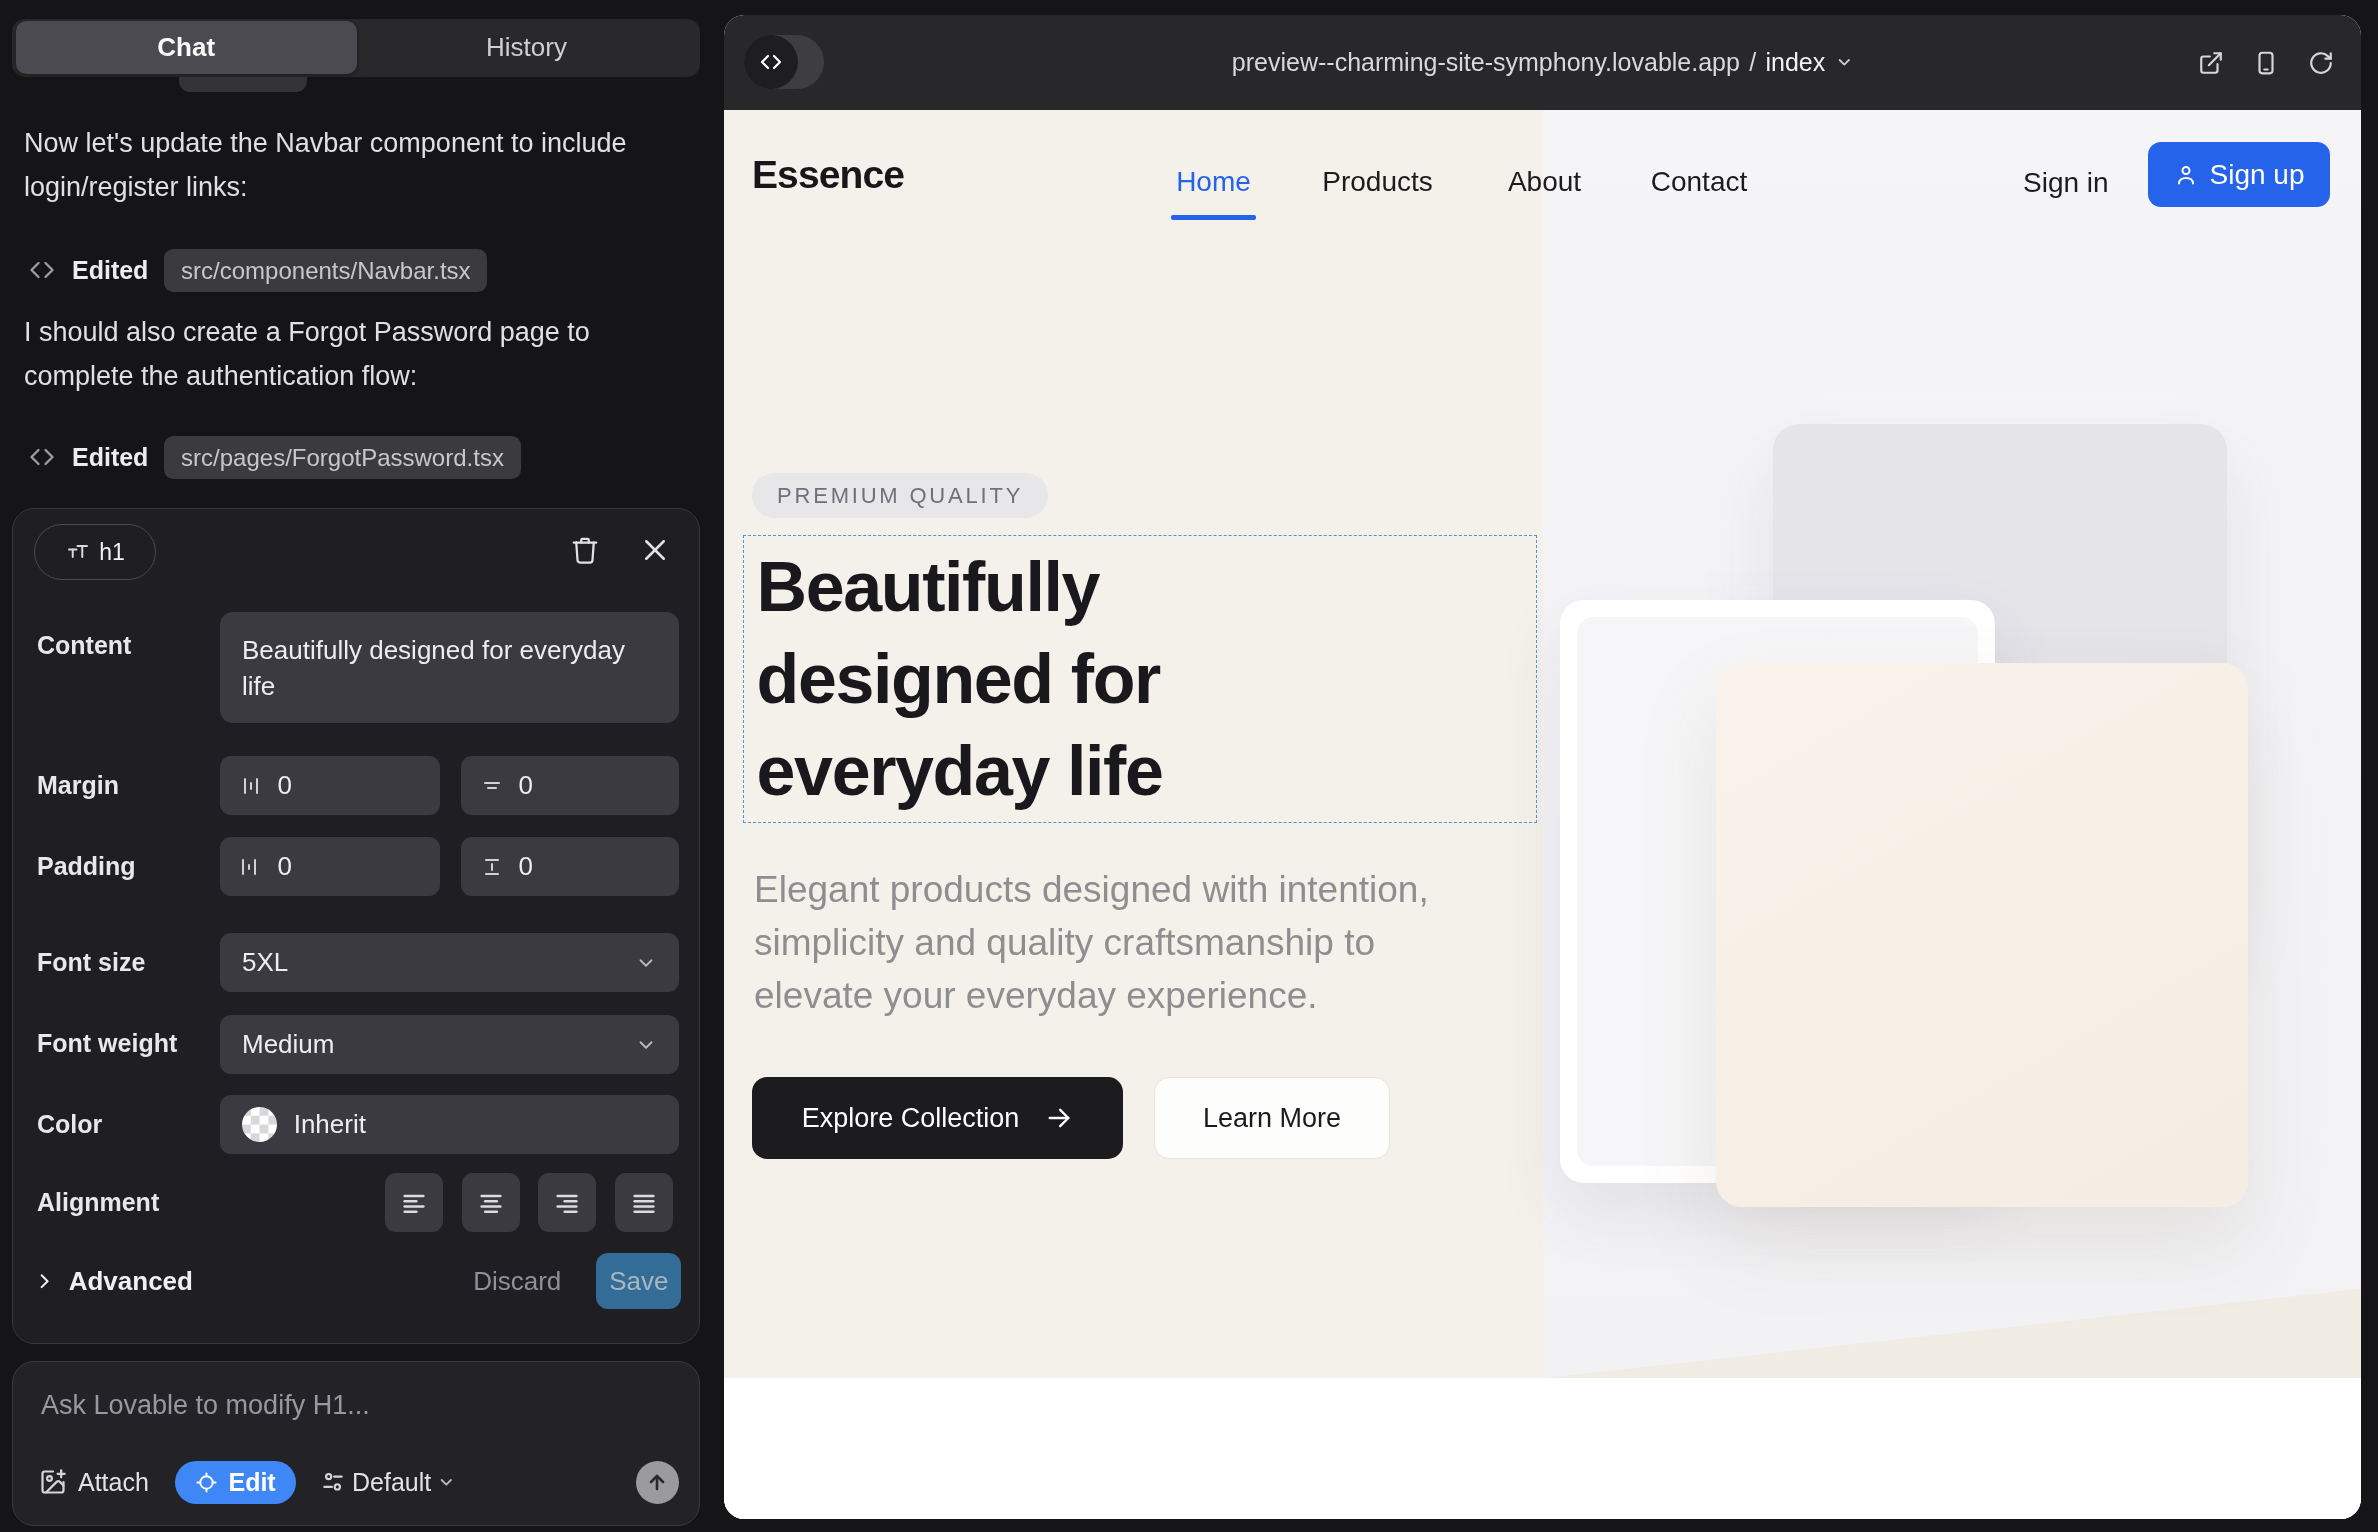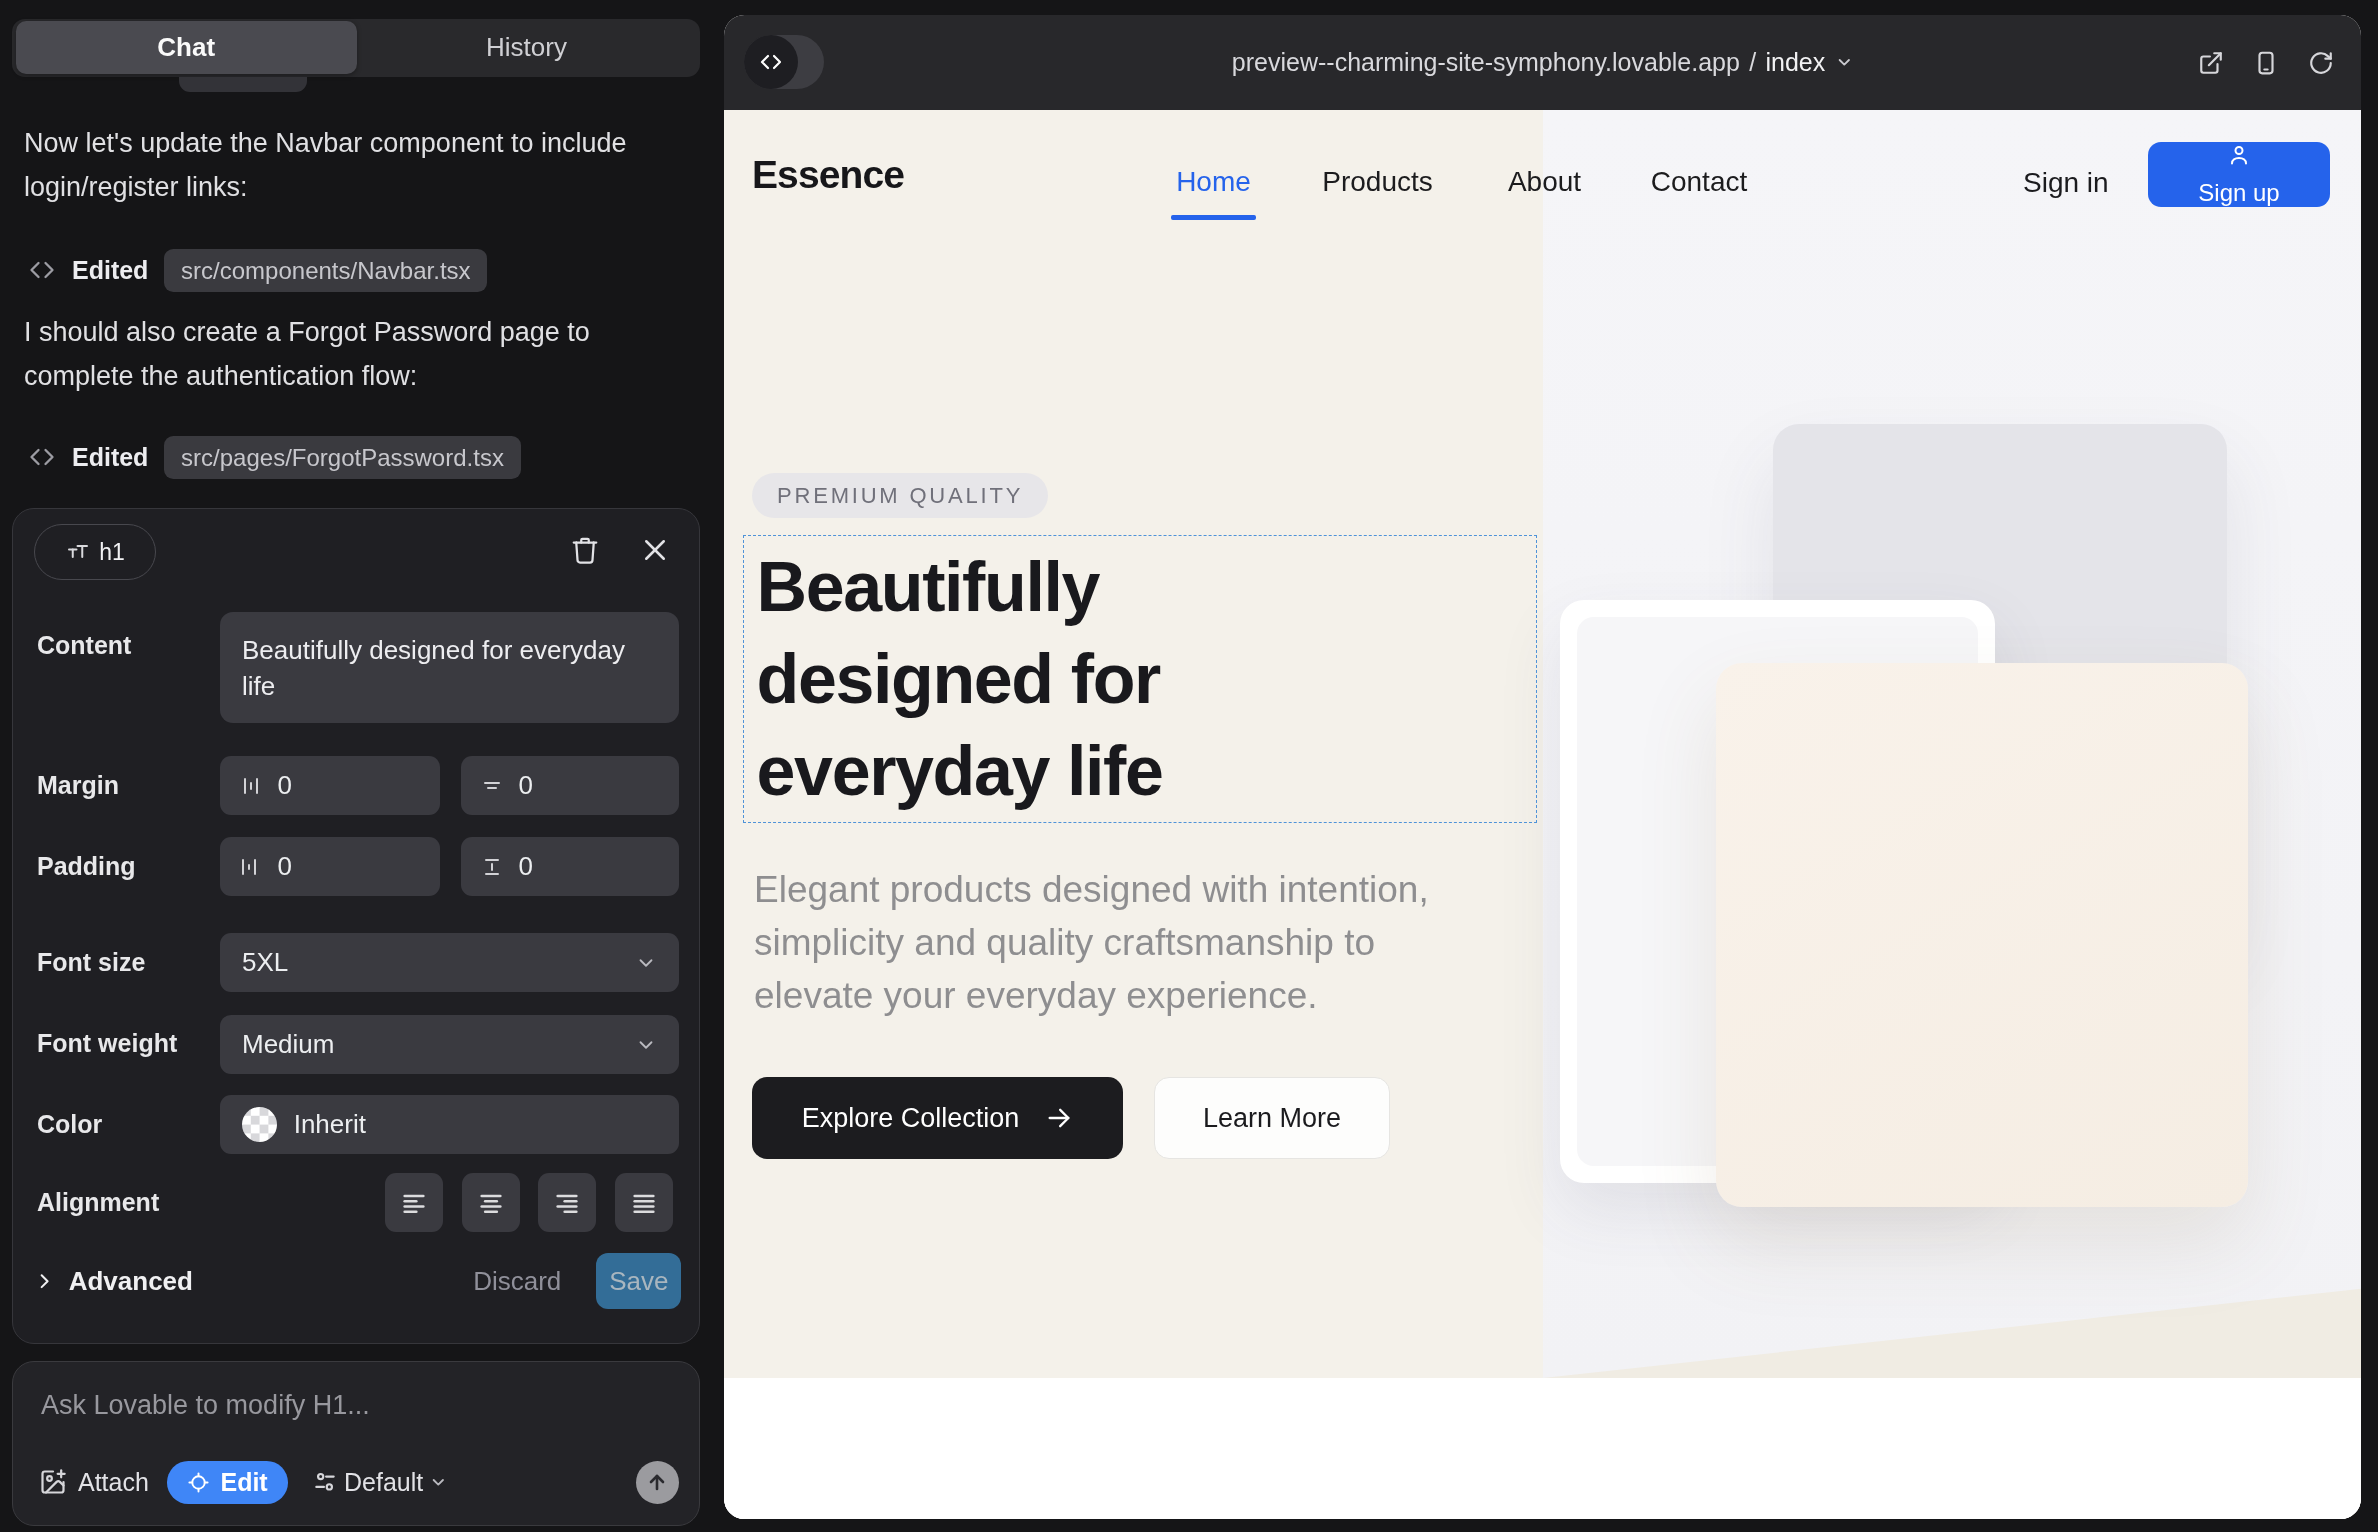--- a/index.html
+++ b/index.html
@@ -57,21 +57,21 @@
               font-size:26px; font-weight:500; display:flex; align-items:center; justify-content:center; cursor:pointer; }
 
   
   .composer { position:absolute; left:12px; top:1361px; width:688px; height:165px;
               background:#232327; border:0.9px solid #3a3a3e; border-radius:22px; }
   .composer input { position:absolute; left:28px; top:28px; width:603px; background:transparent;
                     border:none; outline:none; font-size:27px; color:#e6e6e9; font-family:"Liberation Sans",sans-serif; }
   .composer input::placeholder { color:#98989e; }
   .composer-bar { position:absolute; left:26px; right:20.4px; bottom:20.4px; height:45px; display:flex; align-items:center; }
   .bar-item { display:flex; align-items:center; gap:11px; color:#e2e2e6; font-size:25px; cursor:pointer; }
-  .attach { margin-right:18px;text-align:center; } .attach svg { color:#d6d6da; }
+  .attach { margin-right:26px;text-align:center; } .attach svg { color:#d6d6da; }
   .edit-pill { height:43px; border-radius:21.3px; background:#3f86f7; color:#fff; padding:0 20.4px;
                display:flex; align-items:center; gap:10.2px; font-size:25px; font-weight:600; margin-right:24px; cursor:pointer; }
   .mode { gap:6px;justify-content:flex-end; } .mode svg { color:#d6d6da; }
   .send-btn { margin-left:auto; width:43px; height:43px; border-radius:50%; background:#9b9b9f;
               display:flex; align-items:center; justify-content:center; color:#2a2a2e; cursor:pointer; }
 
   
   .frame { position:absolute; left:724px; top:15px; width:1637px; height:1504px;
            border-radius:20.4px; overflow:hidden; background:#fff; }
   .chrome { position:relative; height:95px; background:#28282b; }
@@ -106,22 +106,22 @@
   .logo { position:absolute; left:28px; top:43px; font-size:39px; font-weight:700;
           letter-spacing:-0.9px; color:#17171a; }
   .nav-link { position:absolute; top:56px; font-size:28px; color:#1c1c1e; text-align:center; cursor:pointer; }
   .nl-home { left:447px; width:85px; color:#2563eb; }
   .nl-products { left:592px; width:123px; }
   .nl-about { left:779px; width:83px; }
   .nl-contact { left:918px; width:114px; }
   .home-underline { position:absolute; left:447px; top:105px; width:85px; height:4.6px; background:#2563eb; border-radius:1.9px; }
   .sign-in { position:absolute; left:1299px; top:57px; font-size:28px; color:#1b1b1e; cursor:pointer; }
   .sign-up { position:absolute; left:1424px; top:32px; width:182px; height:65px; border-radius:13px;
-             background:#2563eb; color:#fff; font-size:24px; display:flex; align-items:center;
-             justify-content:center; gap:12px; cursor:pointer;flex-direction:column; }
+             background:#2563eb; color:#fff; font-size:28px; display:flex; align-items:center;
+             justify-content:center; gap:12px; cursor:pointer; }
 
   .badge { position:absolute; left:28px; top:363px; height:45px; border-radius:23px; background:#e7e6e9;
            color:#70707a; font-size:22px; letter-spacing:2.8px; font-weight:500;
            display:inline-flex; align-items:center; padding:0 25px; }
   .h1box { position:absolute; left:18.6px; top:425px; width:794px; height:288px;
            border:1.9px dashed #4f93d8; }
   .h1box h1 { padding:4.6px 0 0 13px; font-size:70px; line-height:92px; font-weight:700;
               letter-spacing:-1.4px; color:#19191d; }
   .h1box h1 span { display:block; max-width:594px; }
   .desc { position:absolute; left:30px; top:753px; width:742px; font-size:37px; line-height:53px; color:#8e8e90; }

